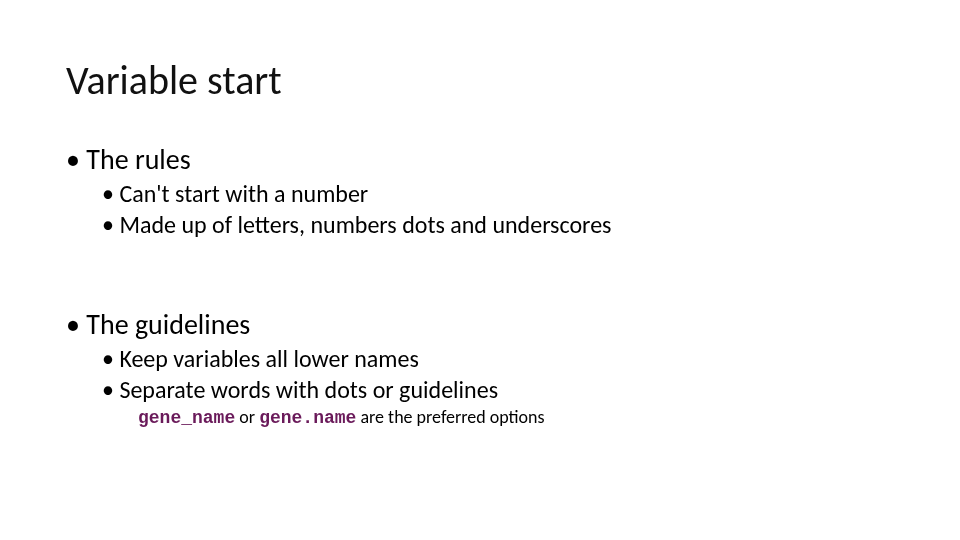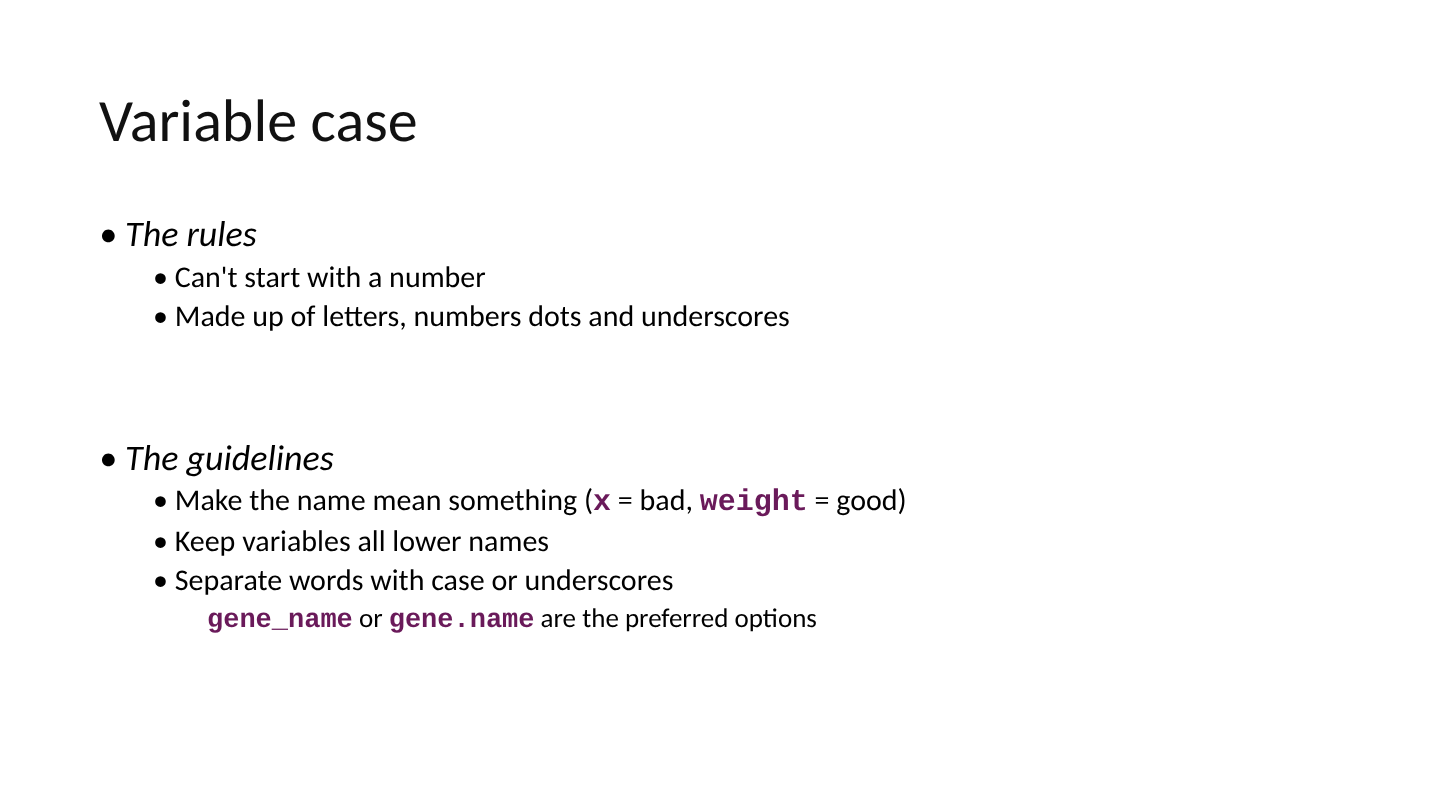--- a/index.html
+++ b/index.html
@@ -25,30 +25,29 @@
     font-weight: 400;
     color: #111;
   }
   .content {
     position: absolute;
     left: 66px;
     top: 136px;
     right: 60px;
   }
   .l1 {
-    font-size: 24px;
+    font-size: 28px;
     margin-top: 6px;
     margin-bottom: 2px;
-    font-style: italic;
   }
   .l1.gap {
     margin-top: 68px;
   }
   .l2 {
-    font-size: 20px;
+    font-size: 24px;
     margin-left: 36px;
     margin-top: 2px;
     margin-bottom: 2px;
   }
   .l3 {
     font-size: 18px;
     margin-left: 72px;
     margin-top: 0;
   }
   .bullet-l1::before {
@@ -61,35 +60,32 @@
     font-family: "Courier New", Courier, monospace;
     color: #6a1a5a;
     font-weight: bold;
   }
 </style>
 </head>
 <body>
 
 <div class="slide">
 
-  <div class="title">Variable case</div>
+  <div class="title">Variable start</div>
 
   <div class="content">
 
     <div class="l1 bullet-l1">The rules</div>
     <div class="l2 bullet-l2">Can't start with a number</div>
     <div class="l2 bullet-l2">Made up of letters, numbers dots and underscores</div>
 
     <div class="l1 bullet-l1 gap">The guidelines</div>
 
-    <div class="l2 bullet-l2">
-      <span>Make the name mean something (</span><span class="code">x</span><span> = bad, </span><span class="code">weight</span><span> = good)</span>
-    </div>
 
     <div class="l2 bullet-l2">Keep variables all lower names</div>
-    <div class="l2 bullet-l2">Separate words with case or underscores</div>
+    <div class="l2 bullet-l2">Separate words with dots or guidelines</div>
 
     <div class="l3">
       <span class="code">gene_name</span><span> or </span><span class="code">gene.name</span><span> are the preferred options</span>
     </div>
 
   </div>
 </div>
 
 </body></html>

